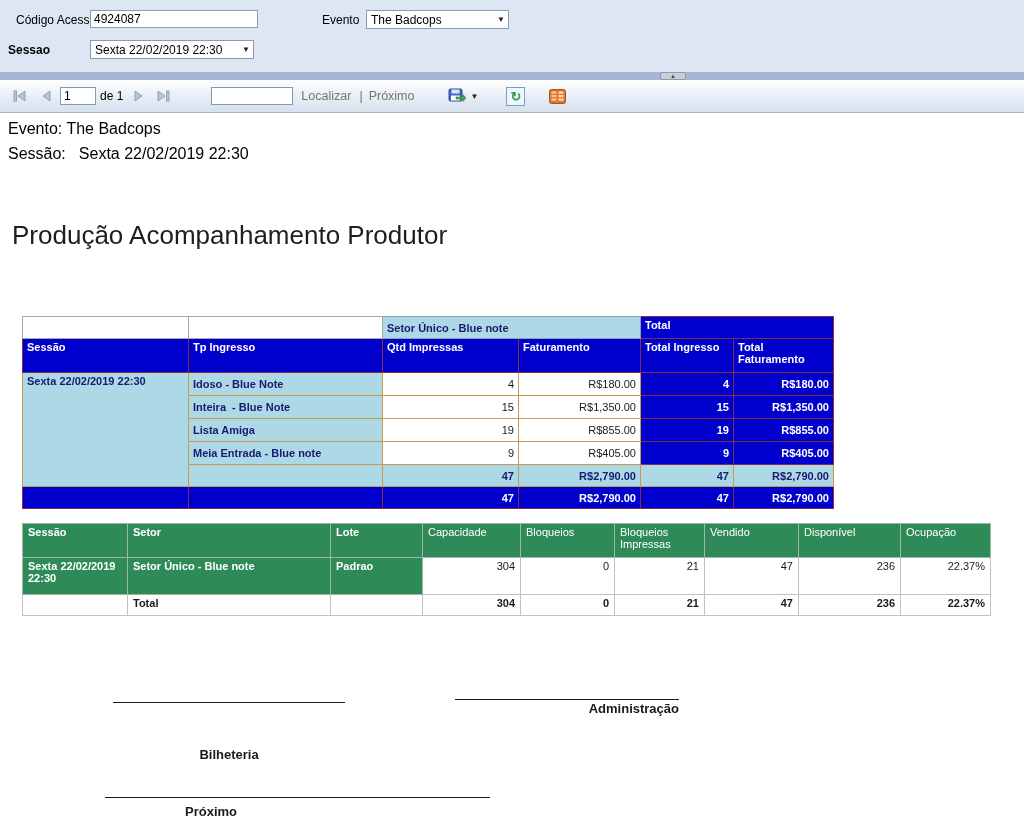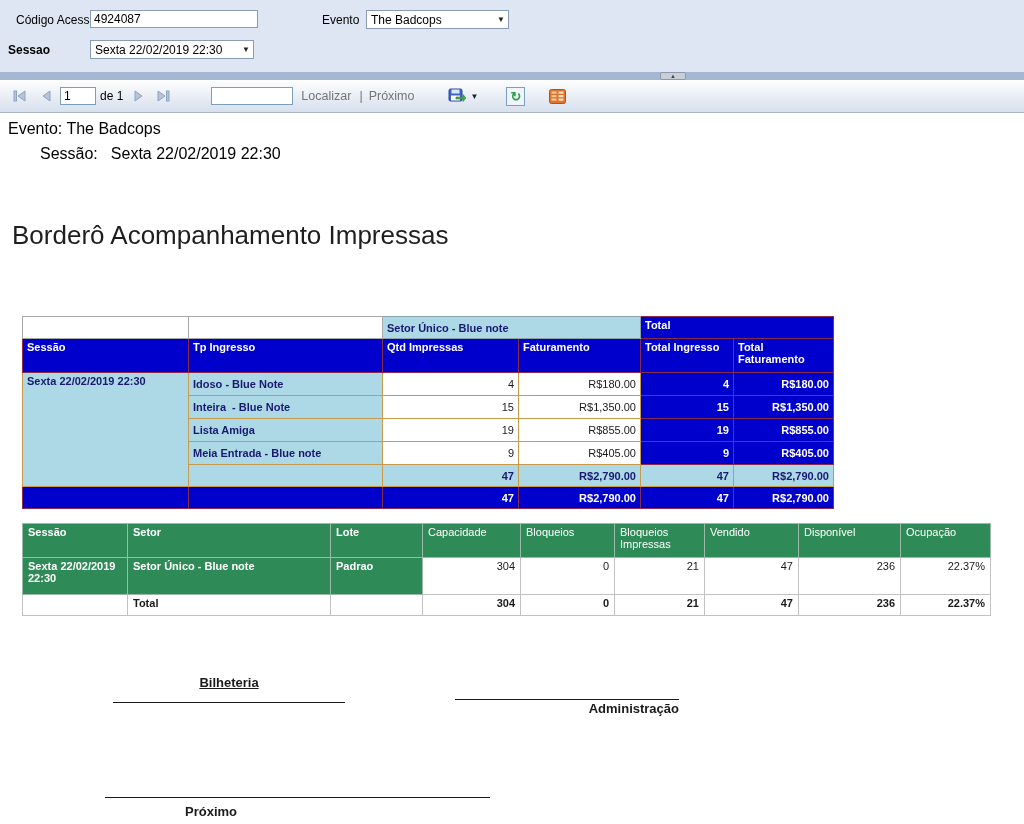--- a/index.html
+++ b/index.html
@@ -160,24 +160,24 @@
         <rect x="2.5" y="6" width="5" height="2.2" fill="#f6c79b"></rect>
         <rect x="2.5" y="9.5" width="5" height="2.2" fill="#f6c79b"></rect>
         <rect x="9.5" y="2.5" width="5" height="2.2" fill="#f9ddc4"></rect>
         <rect x="9.5" y="6" width="5" height="2.2" fill="#f9ddc4"></rect>
         <rect x="9.5" y="9.5" width="5" height="2.2" fill="#f9ddc4"></rect>
       </svg>
     </span>
   </div>
 
   <div class="rline" style="left:8px; top:120px;">Evento: The Badcops</div>
-  <div class="rline" style="left:8px; top:145px;margin-left:32px;">
+  <div class="rline" style="left:8px; top:145px;">
     <span>Sessão:</span><span class="gap">Sexta 22/02/2019 22:30</span>
   </div>
-  <div class="rtitle">Borderô Acompanhamento Impressas</div>
+  <div class="rtitle">Produção Acompanhamento Produtor</div>
 
   <table class="t1">
     <colgroup>
       <col style="width:166px">
         <col style="width:194px">
         <col style="width:136px">
       <col style="width:122px">
         <col style="width:93px">
         <col style="width:100px">
     </colgroup>
@@ -286,21 +286,21 @@
       <td class="tnum">0</td>
       <td class="tnum">21</td>
       <td class="tnum">47</td>
       <td class="tnum">236</td>
       <td class="tnum">22.37%</td>
     </tr>
   </tbody>
     </table>
 
   <div class="sig-line" style="left:113px; top:702px; width:232px;"></div>
-  <div class="sig-label centered" style="left:113px; top:675px; width:232px;text-decoration:underline;">Bilheteria</div>
+  <div class="sig-label centered" style="left:113px; top:747px; width:232px;">Bilheteria</div>
 
   <div class="sig-line" style="left:455px; top:699px; width:224px;"></div>
   <div class="sig-label centered" style="left:455px; top:701px; width:224px;text-align:right;">Administração</div>
 
   <div class="sig-line" style="left:105px; top:797px; width:385px;"></div>
   <div class="sig-label" style="left:185px; top:804px;">Próximo</div>
 
 </div>
 
 </body></html>

